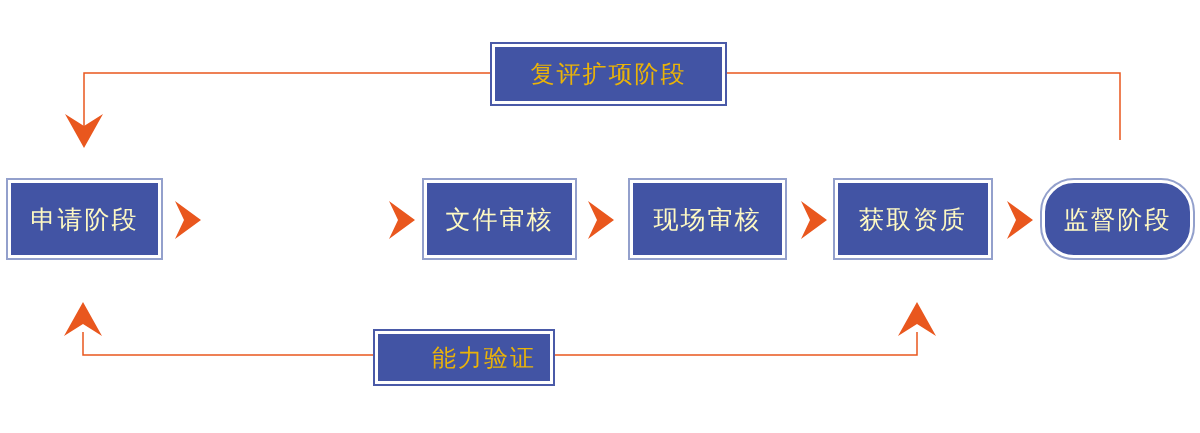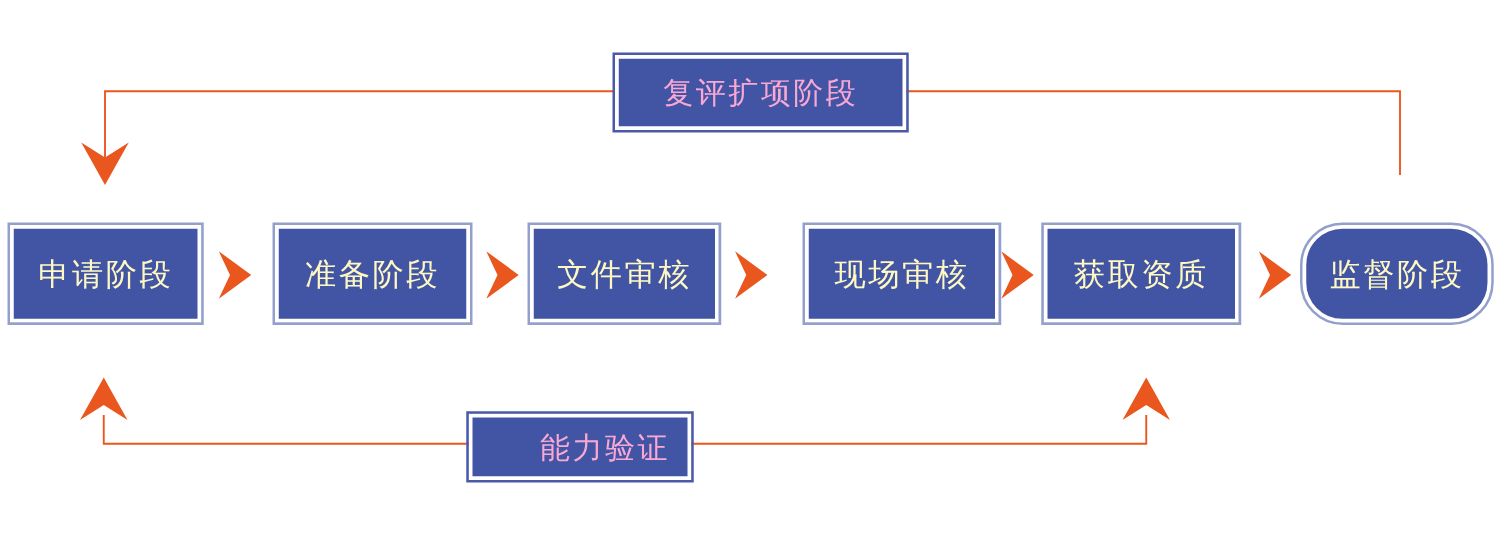--- a/index.html
+++ b/index.html
@@ -46,21 +46,21 @@
     position: absolute;
     background: #4254A4;
     border: 3px solid #ffffff;
     outline: 2px solid #4A5AA8;
     box-sizing: border-box;
     display: flex;
     align-items: center;
     justify-content: center;
   }
   .callout .label {
-    color: #f9a8d4;
+    color: #eab308;
     font-size: 24px;
     letter-spacing: 2px;
     white-space: nowrap;
   }
   .callout-top    { left: 492px; top: 44px;  width: 233px; height: 60px; }
   .callout-bottom { left: 375px; top: 331px; width: 178px; height: 53px; padding-left: 40px; }
 
   .chevron {
     position: absolute;
     top: 201px;
@@ -85,27 +85,24 @@
     <polygon class="arrowhead" points="65,114 84,148 103,114 84,126"></polygon>
 
     <path class="connector-line" d="M83 332 L83 355 L917 355 L917 332"></path>
     <polygon class="arrowhead" points="64,336 83,302 102,336 83,324"></polygon>
     <polygon class="arrowhead" points="898,336 917,302 936,336 917,324"></polygon>
   </svg>
 
   <div class="stage" style="left:8px; width:153px;">
     <span class="label">申请阶段</span>
   </div>
-  <div class="stage" style="left:220px; width:156px;">
-    <span class="label">准备阶段</span>
-  </div>
   <div class="stage" style="left:424px; width:151px;">
     <span class="label">文件审核</span>
   </div>
-  <div class="stage" style="left:644px; width:155px;">
+  <div class="stage" style="left:630px; width:155px;">
     <span class="label">现场审核</span>
   </div>
   <div class="stage" style="left:835px; width:156px;">
     <span class="label">获取资质</span>
   </div>
   <div class="stage" style="left:1042px; width:151px;border-radius:32px;">
     <span class="label">监督阶段</span>
   </div>
 
   <svg class="chevron chev-1" viewBox="0 0 26 38">

